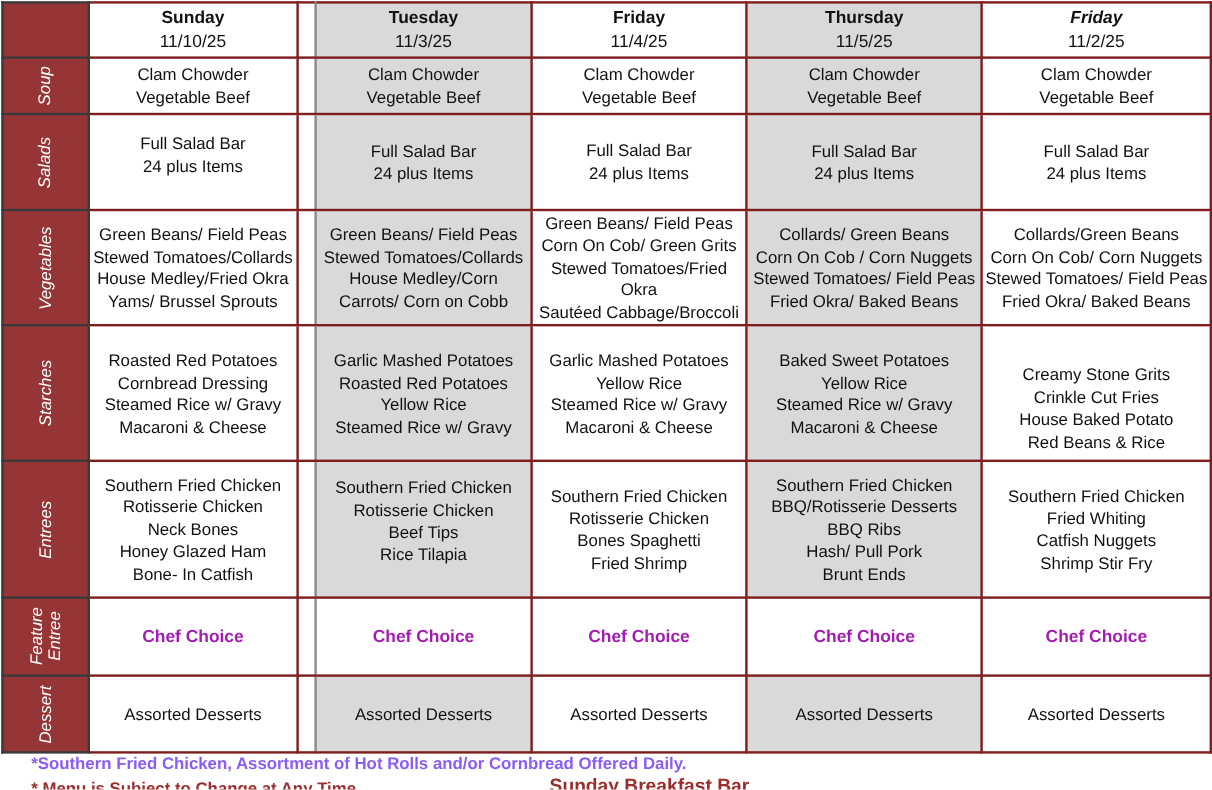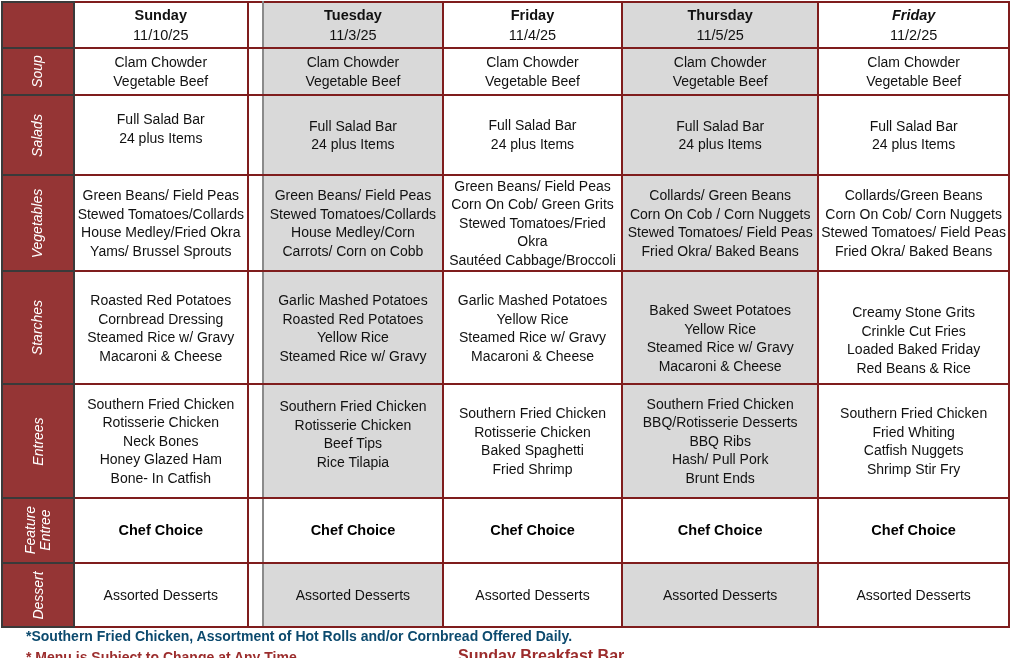--- a/index.html
+++ b/index.html
@@ -9,23 +9,23 @@
   .grid td { border:2px solid #7f1d1d; padding:0; text-align:center; vertical-align:middle;
              font-size:14px; line-height:18.5px; }
   .grid td.label { background:#953535; color:#fff; border-color:#3a3a3a; }
   .grid td.gap { border-left:2px solid #8a8a8a; border-right:2px solid #8a8a8a; background:#fff; }
   .grid td.shade { background:#d9d9d9; }
   .vlabel { display:inline-block; transform:rotate(-90deg); white-space:nowrap;
             font-style:italic; font-size:14px; line-height:15px; }
   .dayname { font-weight:bold; font-size:14.5px; line-height:20px; }
   .dayname.italic { font-style:italic; }
   .daydate { font-size:14.5px; line-height:20px; }
-  .chef { color:#000000; font-weight:bold; font-size:14.5px; }
+  .chef { color:#a21caf; font-weight:bold; font-size:14.5px; }
   .item { display:block; white-space:nowrap; }
-  .foot1 { position:absolute; left:26px; top:628px; color:#0c4a6e; font-weight:bold;
+  .foot1 { position:absolute; left:26px; top:628px; color:#8b5cf6; font-weight:bold;
            font-size:14px; white-space:nowrap; }
   .foot2 { position:absolute; left:26px; top:649px; color:#9b2c2c; font-weight:bold;
            font-size:14px; white-space:nowrap; }
   .foot3 { position:absolute; left:458px; top:647px; color:#9b2c2c; font-weight:bold;
            font-size:16px; white-space:nowrap; }
 </style>
 </head>
 <body>
 
 <table class="grid">
@@ -164,30 +164,30 @@
           <span class="item">Roasted Red Potatoes</span>
           <span class="item">Yellow Rice</span>
           <span class="item">Steamed Rice w/ Gravy</span>
         </td>
       <td style="vertical-align:top;padding-top:19px">
           <span class="item">Garlic Mashed Potatoes</span>
           <span class="item">Yellow Rice</span>
           <span class="item">Steamed Rice w/ Gravy</span>
           <span class="item">Macaroni &amp; Cheese</span>
         </td>
-      <td class="shade" style="vertical-align:top;padding-top:29px">
+      <td class="shade" style="vertical-align:top;padding-top:19px">
           <span class="item">Baked Sweet Potatoes</span>
           <span class="item">Yellow Rice</span>
           <span class="item">Steamed Rice w/ Gravy</span>
           <span class="item">Macaroni &amp; Cheese</span>
         </td>
       <td style="vertical-align:top;padding-top:31px">
           <span class="item">Creamy Stone Grits</span>
           <span class="item">Crinkle Cut Fries</span>
-          <span class="item">Loaded Baked Friday</span>
+          <span class="item">House Baked Potato</span>
           <span class="item">Red Beans &amp; Rice</span>
         </td>
     </tr>
 
     <tr style="height:114px">
       <td class="label"><span class="vlabel">Entrees</span></td>
       <td>
           <span class="item">Southern Fried Chicken</span>
           <span class="item">Rotisserie Chicken</span>
           <span class="item">Neck Bones</span>
@@ -197,21 +197,21 @@
       <td class="gap"></td>
       <td class="shade" style="vertical-align:top;padding-top:12px">
           <span class="item">Southern Fried Chicken</span>
           <span class="item">Rotisserie Chicken</span>
           <span class="item">Beef Tips</span>
           <span class="item">Rice Tilapia</span>
         </td>
       <td>
           <span class="item">Southern Fried Chicken</span>
           <span class="item">Rotisserie Chicken</span>
-          <span class="item">Baked Spaghetti</span>
+          <span class="item">Bones Spaghetti</span>
           <span class="item">Fried Shrimp</span>
         </td>
       <td class="shade">
           <span class="item">Southern Fried Chicken</span>
           <span class="item">BBQ/Rotisserie Desserts</span>
           <span class="item">BBQ Ribs</span>
           <span class="item">Hash/ Pull Pork</span>
           <span class="item">Brunt Ends</span>
         </td>
       <td>

